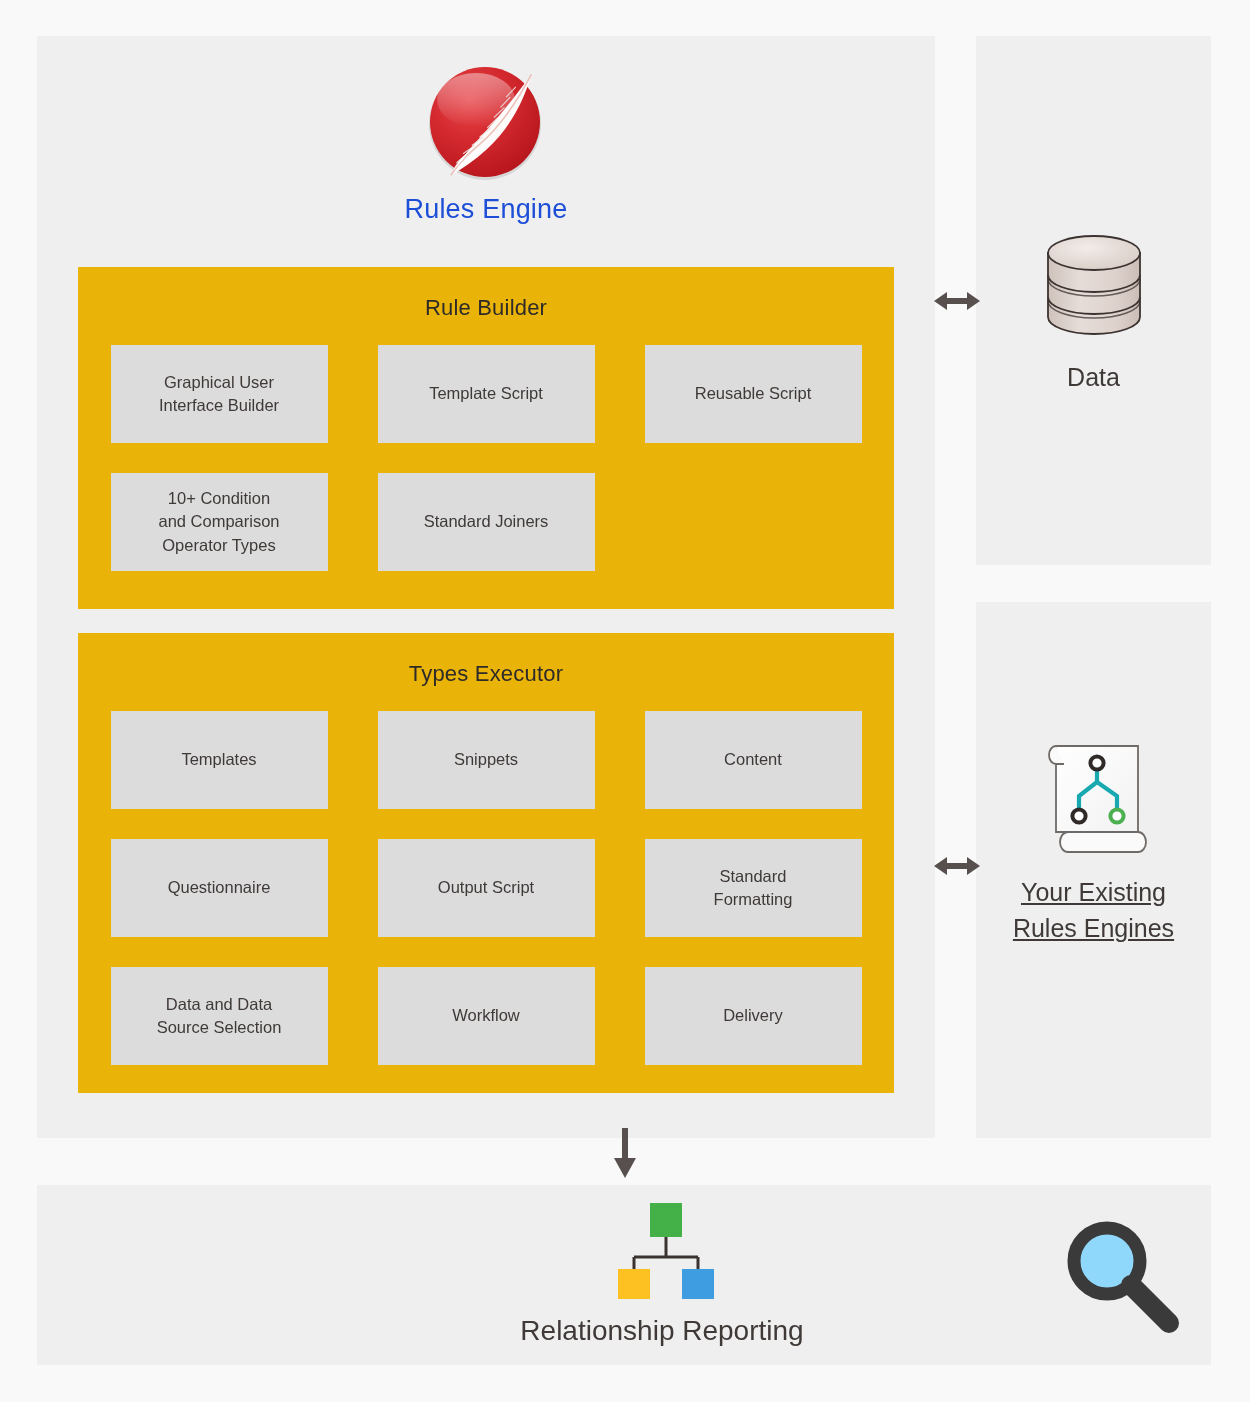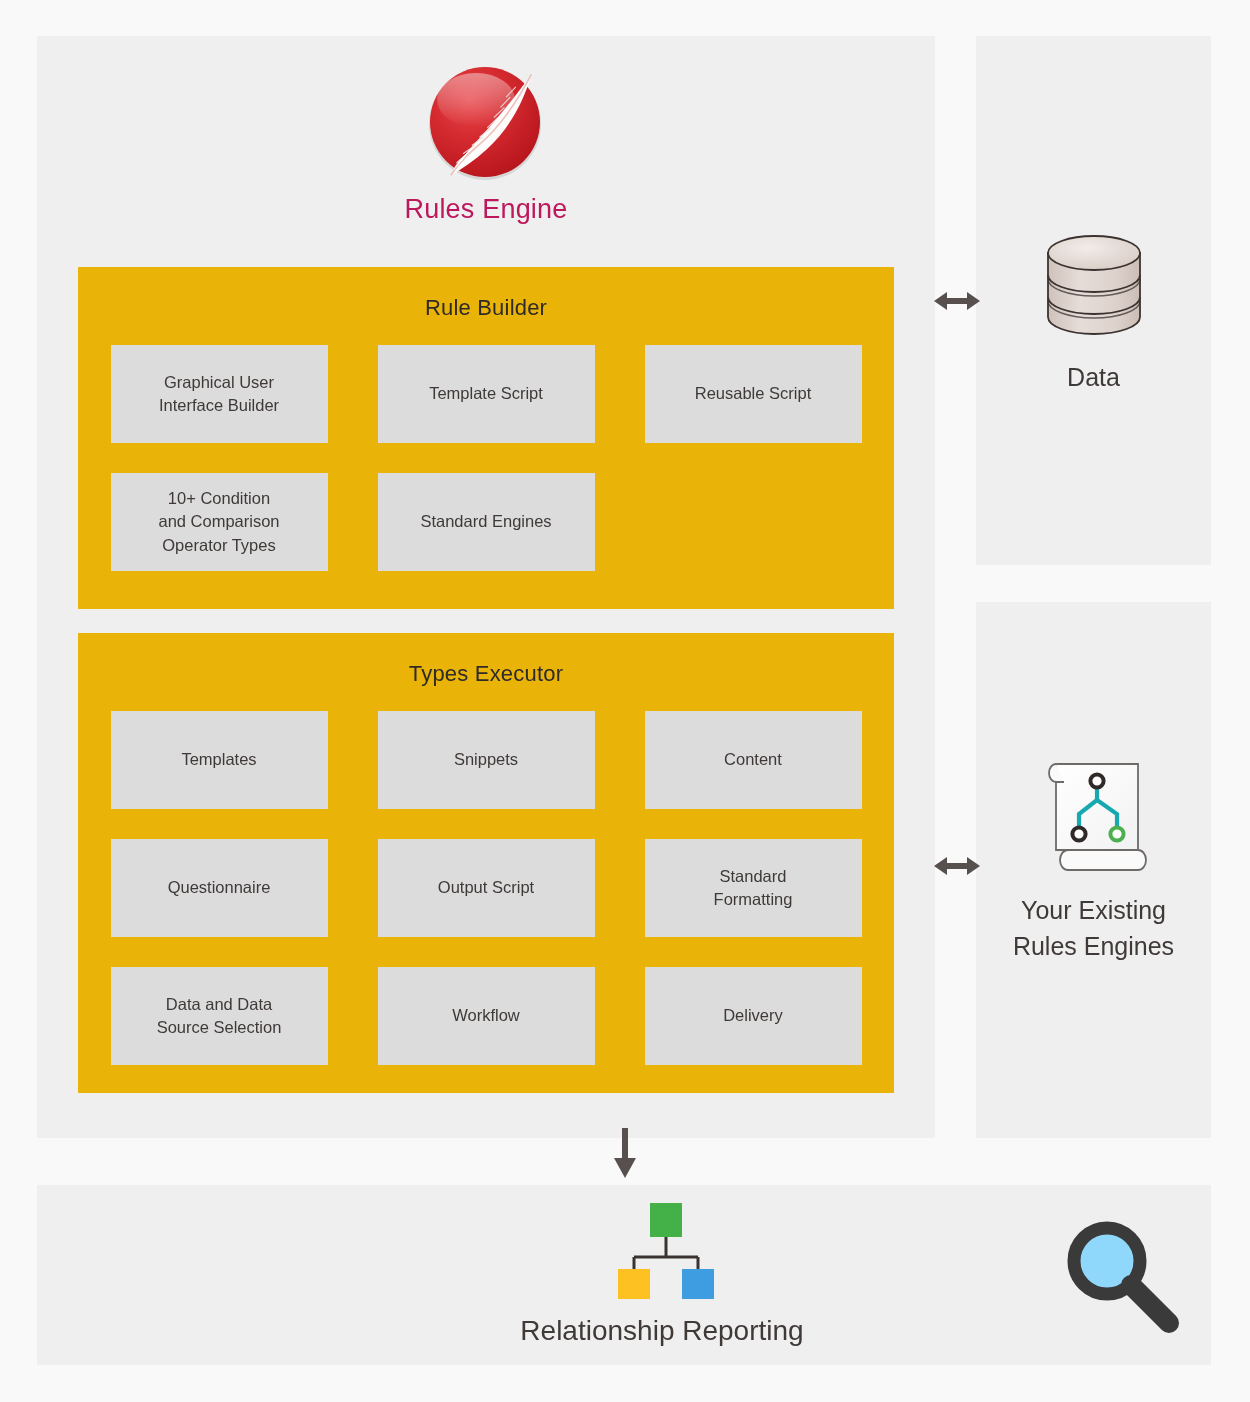--- a/index.html
+++ b/index.html
@@ -33,21 +33,21 @@
     width: 898px;
     text-align: center;
   }
   .engine-logo-wrap {
     width: 130px; height: 130px;
     margin: 0 auto 6px auto;
     position: relative;
   }
   #engine-title {
     font-size: 27px;
-    color: #be185d;
+    color: #1d4ed8;
     letter-spacing: .2px;
   }
 
   
   .section {
     position: absolute;
     background: #eab308;
     left: 41px;
     width: 816px;
   }
@@ -85,21 +85,21 @@
     white-space: pre-line;
   }
 
   
   .side-block {
     position: absolute;
     left: 0; width: 235px;
     text-align: center;
   }
   #data-block    { top: 195px; }
-  #engines-block { top: 152px; }
+  #engines-block { top: 134px; text-decoration: underline; }
 
   .side-icon {
     margin: 0 auto;
     display: block;
   }
   .side-label {
     margin-top: 16px;
     font-size: 25px;
     color: #3f3a38;
     line-height: 1.45;
@@ -184,21 +184,21 @@
   <div class="section" id="section-builder">
     <div class="section-title">Rule Builder</div>
     <div class="tile-grid">
       <div class="tile">Graphical User
 Interface Builder</div>
       <div class="tile">Template Script</div>
       <div class="tile">Reusable Script</div>
       <div class="tile">10+ Condition
 and Comparison
 Operator Types</div>
-      <div class="tile">Standard Engines</div>
+      <div class="tile">Standard Joiners</div>
     </div>
   </div>
 
   <div class="section" id="section-executor">
     <div class="section-title">Types Executor</div>
     <div class="tile-grid">
       <div class="tile">Templates</div>
       <div class="tile">Snippets</div>
       <div class="tile">Content</div>
       <div class="tile">Questionnaire</div>

